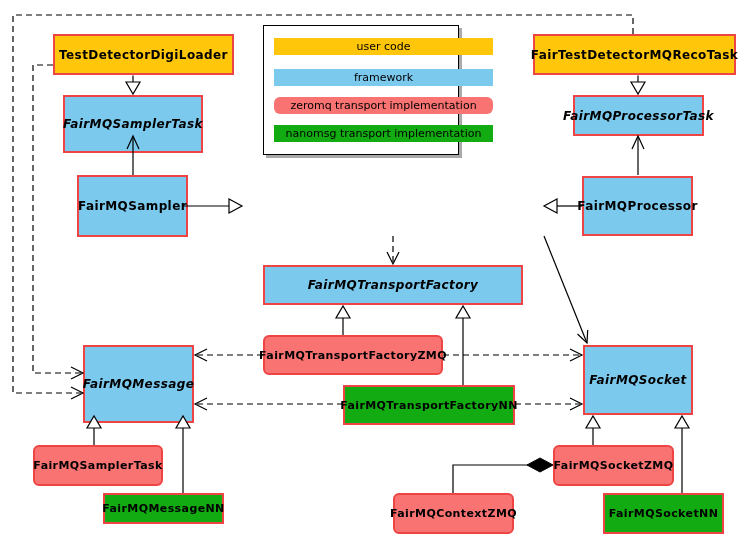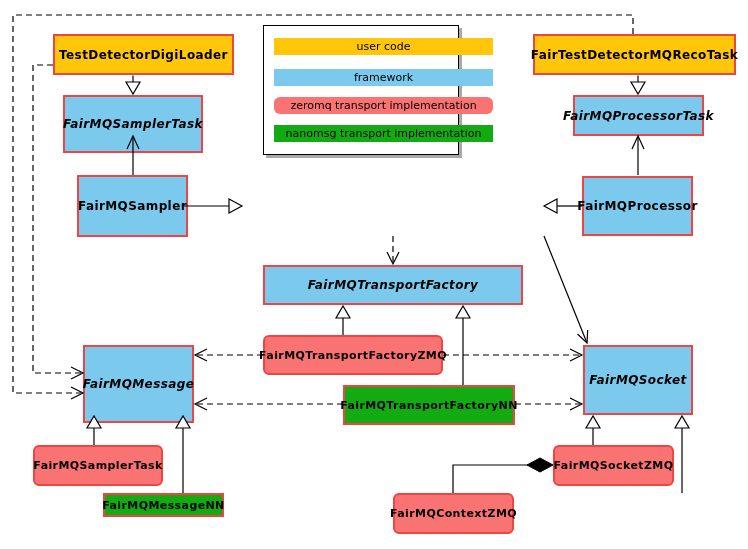--- a/index.html
+++ b/index.html
@@ -56,24 +56,25 @@
   <div class="node c-zeromq" style="left:263px;top:335px;width:180px;height:40px;">FairMQTransportFactoryZMQ</div>
 
   <div class="node c-nanomsg" style="left:343px;top:385px;width:172px;height:40px;">FairMQTransportFactoryNN</div>
 
   <div class="node c-framework abstract" style="left:83px;top:345px;width:111px;height:78px;font-size:12px;">FairMQMessage</div>
 
   <div class="node c-framework abstract" style="left:583px;top:345px;width:110px;height:70px;font-size:12px;">FairMQSocket</div>
 
   <div class="node c-zeromq" style="left:33px;top:445px;width:130px;height:41px;">FairMQSamplerTask</div>
 
-  <div class="node c-nanomsg" style="left:103px;top:493px;width:121px;height:24px;">FairMQMessageNN</div>
+  <div class="node c-nanomsg" style="left:103px;top:493px;width:121px;height:31px;">FairMQMessageNN</div>
 
   <div class="node c-zeromq" style="left:553px;top:445px;width:121px;height:41px;">FairMQSocketZMQ</div>
 
+  <div class="node c-nanomsg" style="left:603px;top:493px;width:121px;height:41px;">FairMQSocketNN</div>
 
   <div class="node c-zeromq" style="left:393px;top:493px;width:121px;height:41px;">FairMQContextZMQ</div>
 
   <div id="legend">
     <div class="legend-bar c-user" style="top:12px;">user code</div>
     <div class="legend-bar c-framework" style="top:43px;">framework</div>
     <div class="legend-bar c-zeromq" style="top:71px;">zeromq transport implementation</div>
     <div class="legend-bar c-nanomsg" style="top:99px;">nanomsg transport implementation</div>
   </div>
 

